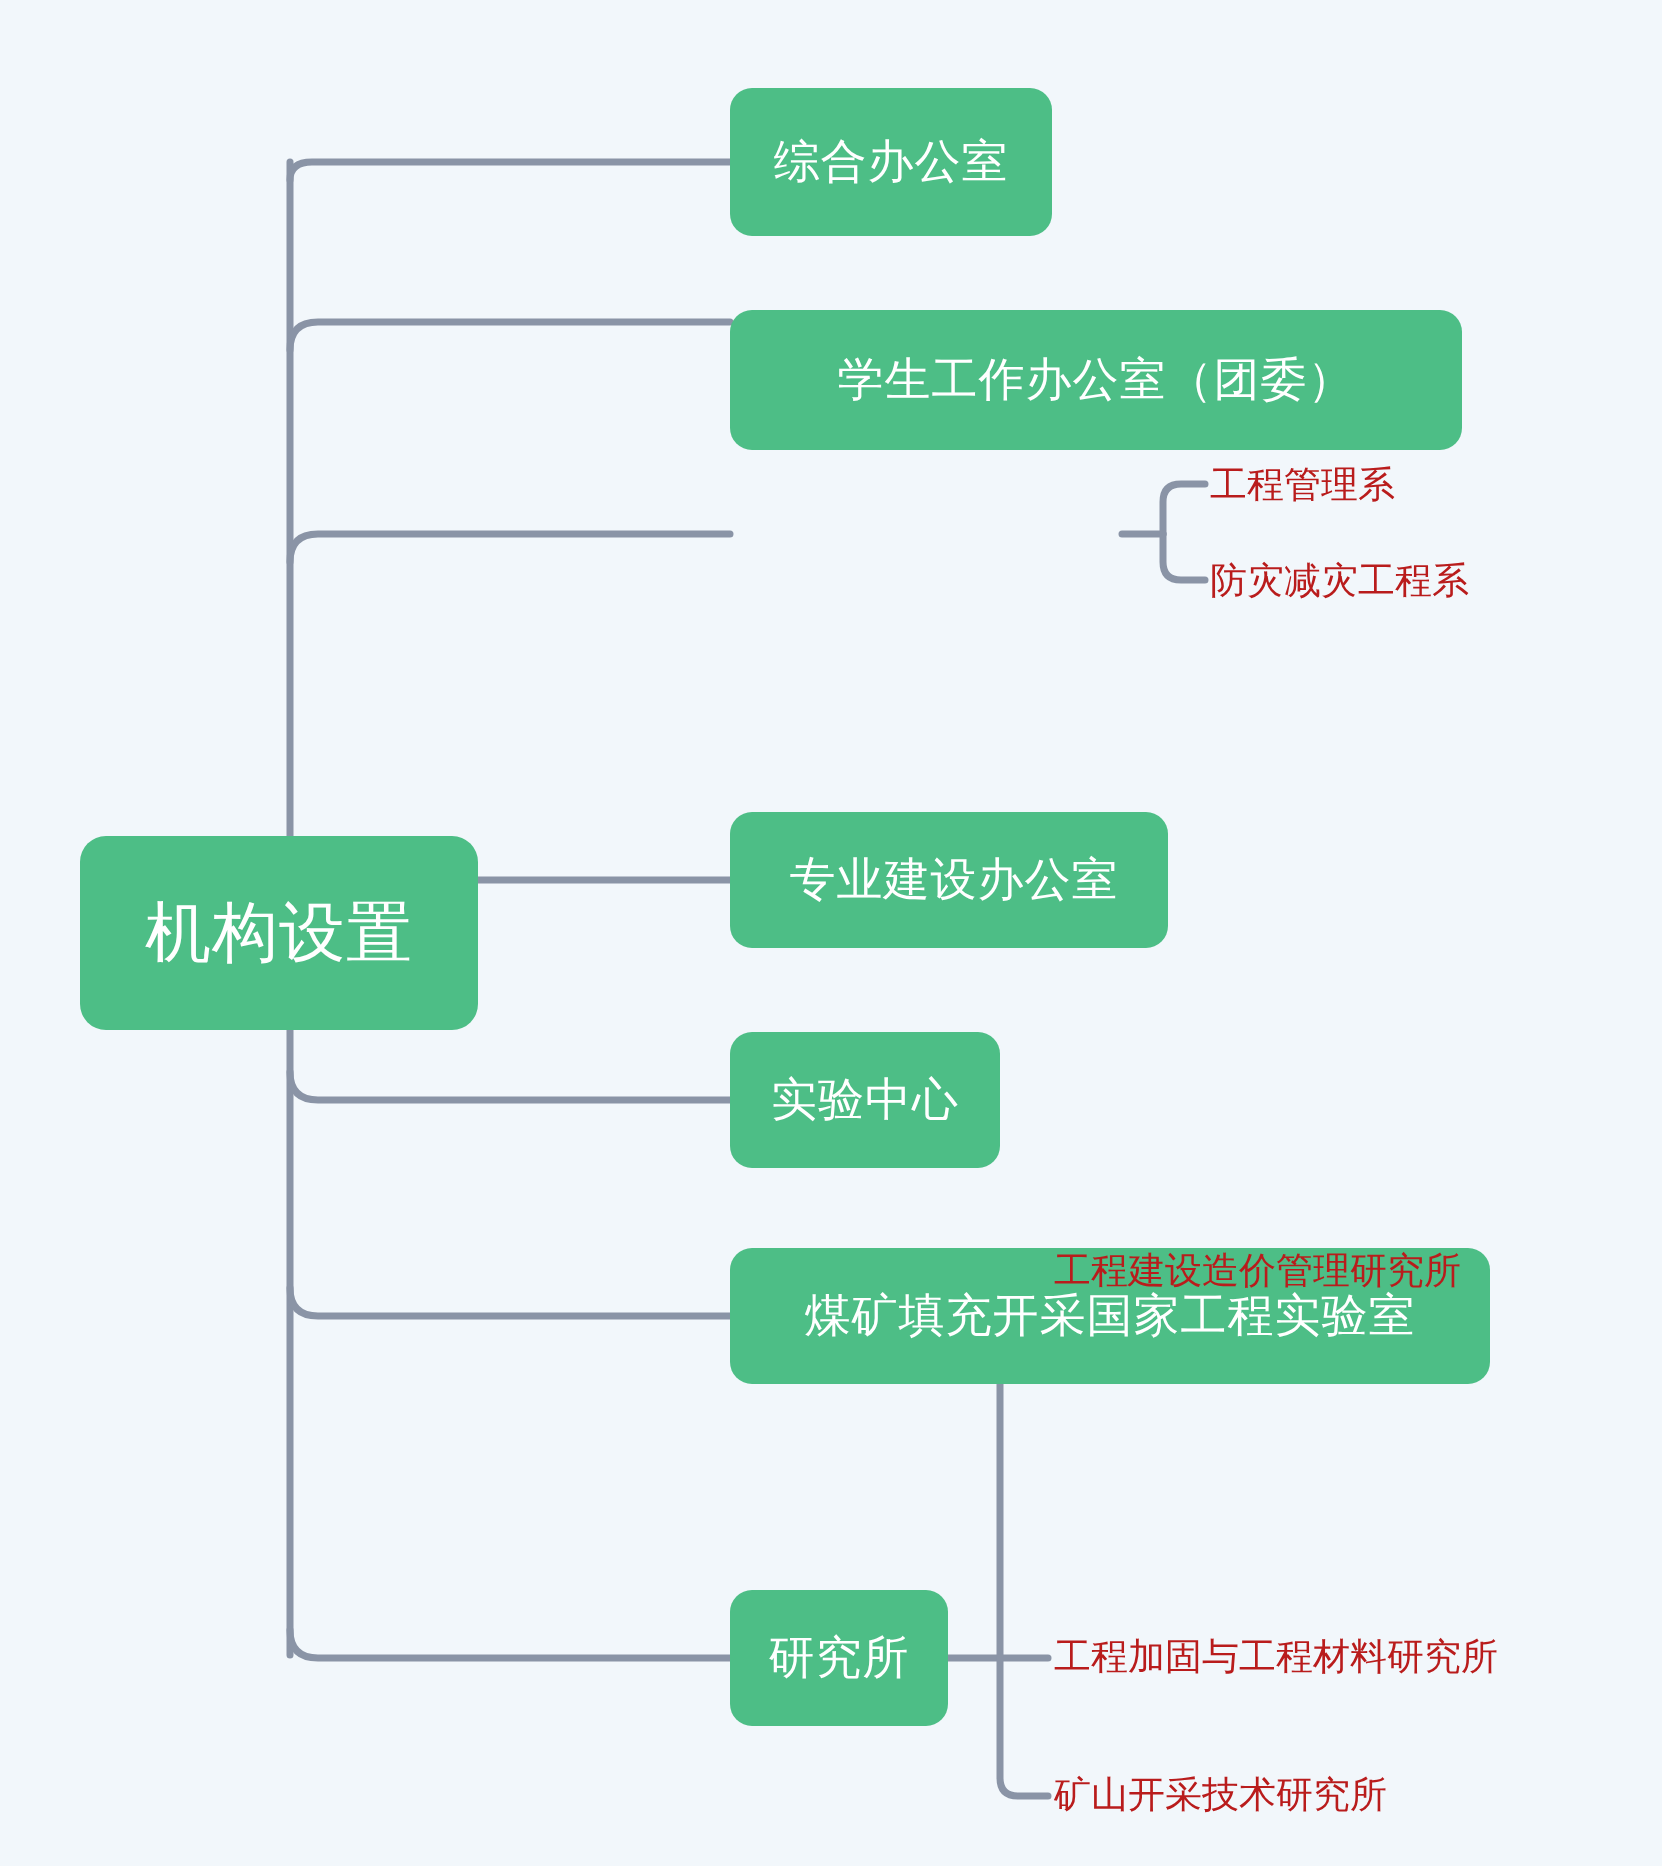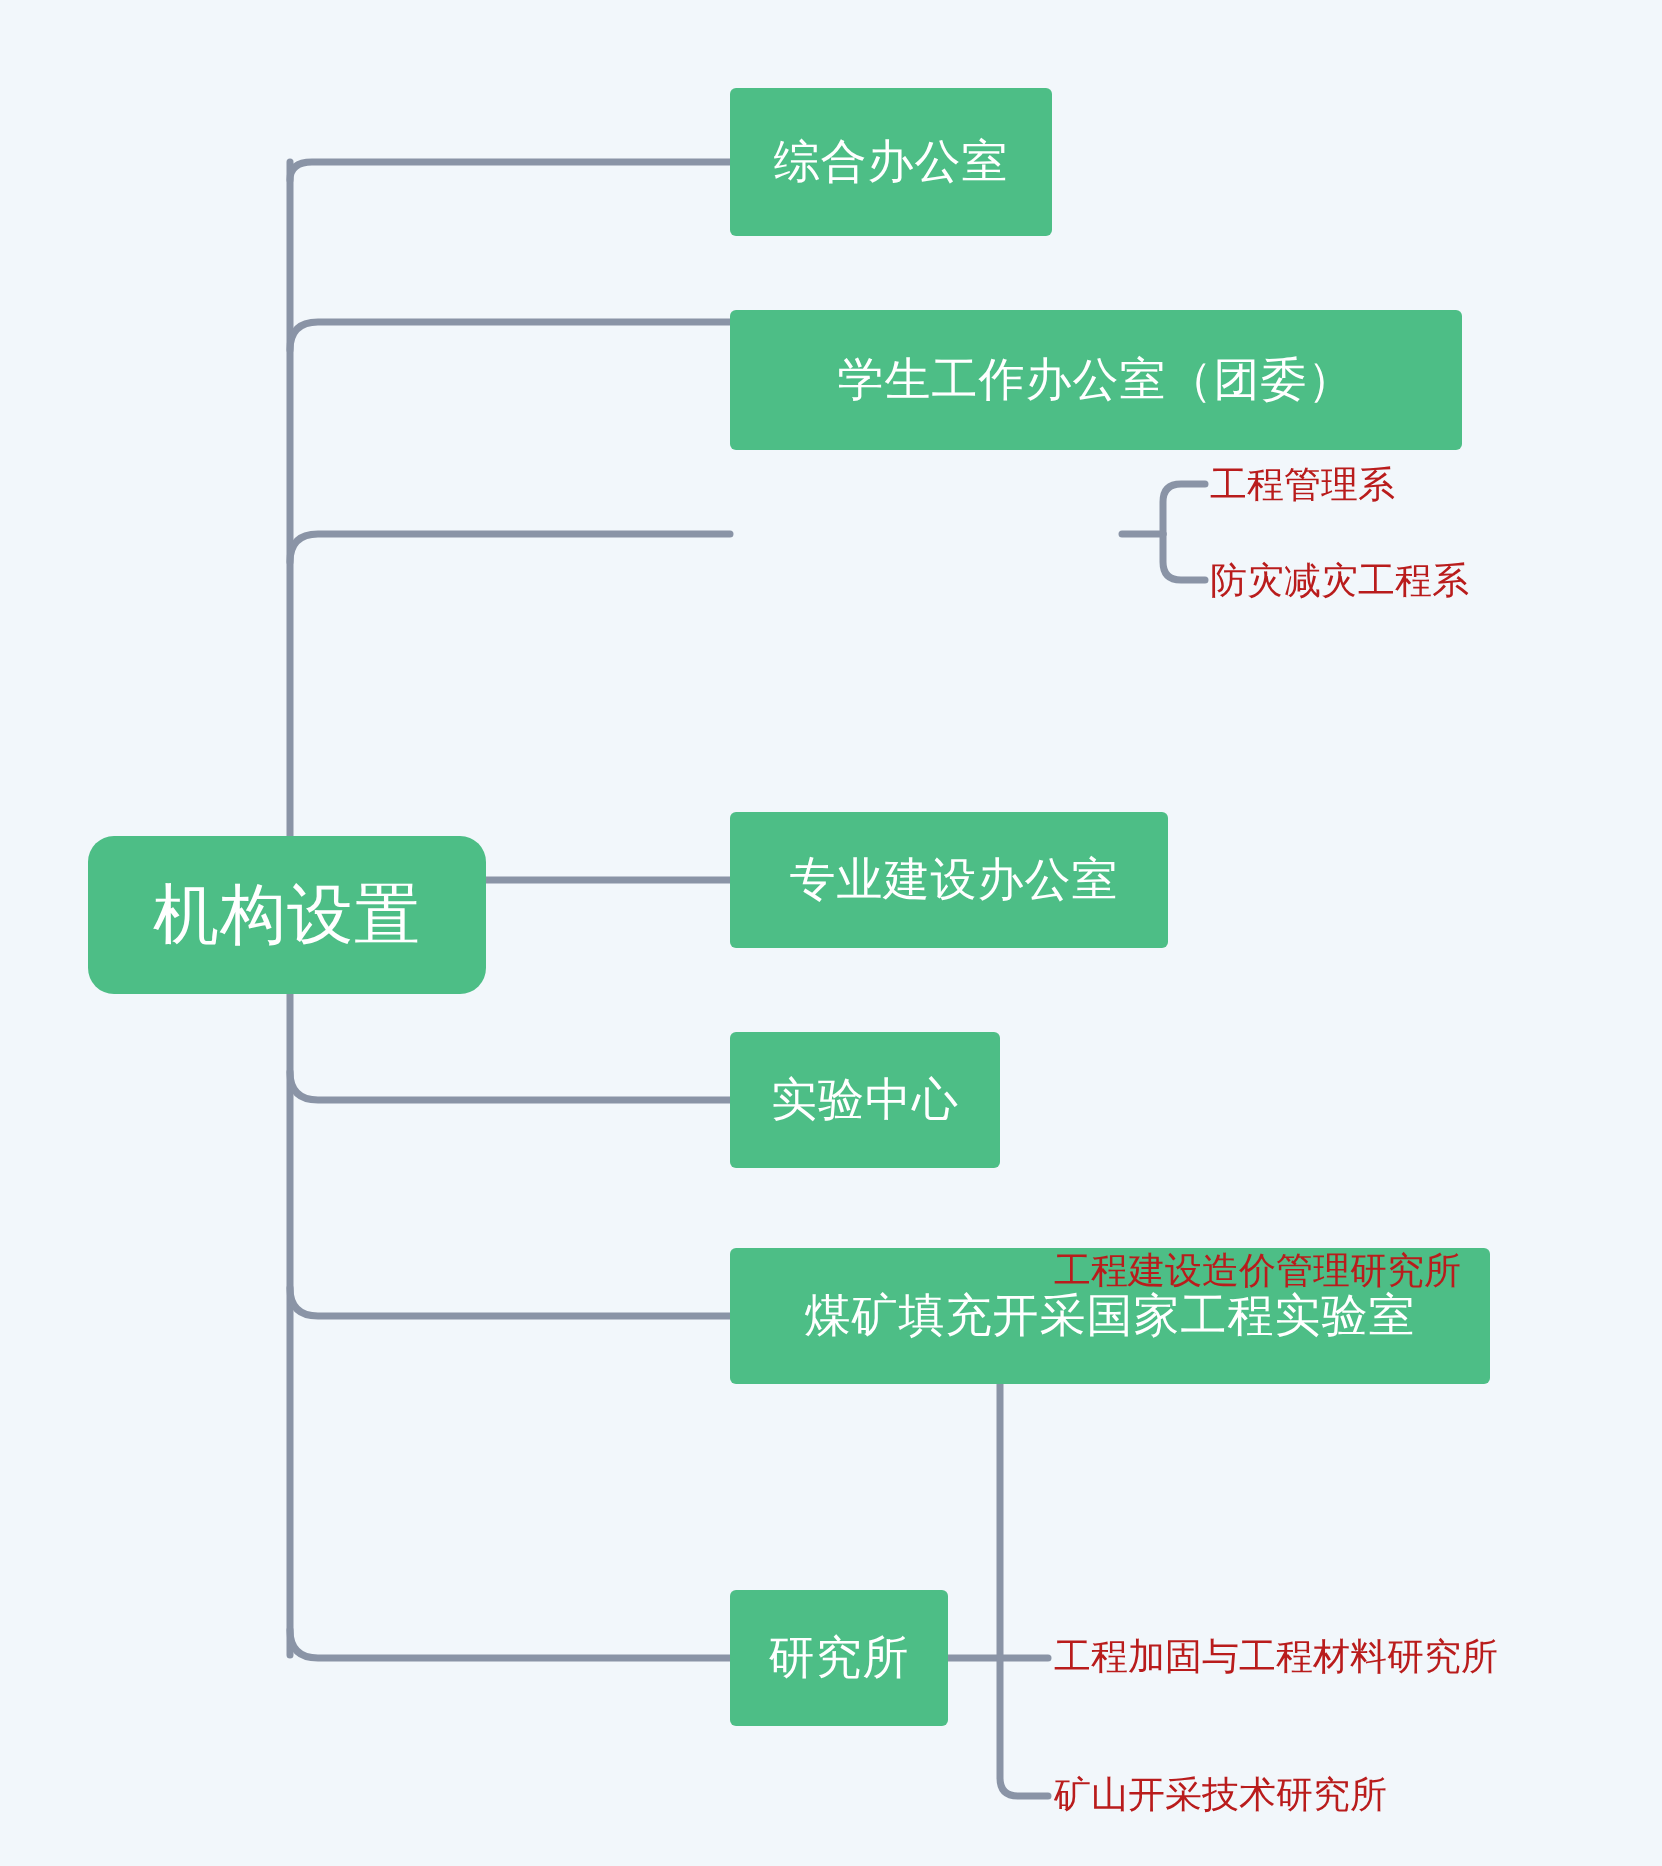--- a/index.html
+++ b/index.html
@@ -9,21 +9,21 @@
     font-family:"Liberation Sans","DejaVu Sans",sans-serif;
     overflow:hidden;
   }
   #stage{position:relative;width:1662px;height:1866px;}
 
   svg#wires{position:absolute;left:0;top:0;width:1662px;height:1866px;}
 
   .node{
     position:absolute;
     background:#4dbe86;
-    border-radius:6px;
+    border-radius:22px;
     color:#ffffff;
     display:flex;align-items:center;justify-content:center;
     white-space:nowrap;
     box-sizing:border-box;
     letter-spacing:1px;
   }
   .node.root{
     border-radius:26px;
     font-size:66px;
     font-weight:400;
@@ -70,21 +70,21 @@
       <path d="M1163 534 L1163 562 Q1163 580 1181 580 L1205 580"></path>
 
       <path d="M948 1658 L1000 1658"></path>
       <path d="M1000 1658 L1000 1290 Q1000 1272 1018 1272 L1048 1272"></path>
       <path d="M1000 1658 L1048 1658"></path>
       <path d="M1000 1658 L1000 1456 Q1000 1438 1018 1438 L1048 1438" stroke="none"></path>
       <path d="M1000 1658 L1000 1778 Q1000 1796 1018 1796 L1048 1796"></path>
     </g>
   </svg>
 
-  <div class="node root" style="left:88px;top:836px;width:398px;height:158px;">机构设置</div>
+  <div class="node root" style="left:80px;top:836px;width:398px;height:194px;">机构设置</div>
 
   <div class="node branch" style="left:730px;top:88px;width:322px;height:148px;">综合办公室</div>
 
   <div class="node branch" style="left:730px;top:310px;width:732px;height:140px;">学生工作办公室（团委）</div>
 
 
   <div class="node branch" style="left:730px;top:812px;width:438px;height:136px;padding-left:36px;">专业建设办公室</div>
 
   <div class="node branch" style="left:730px;top:1032px;width:270px;height:136px;">实验中心</div>
 

